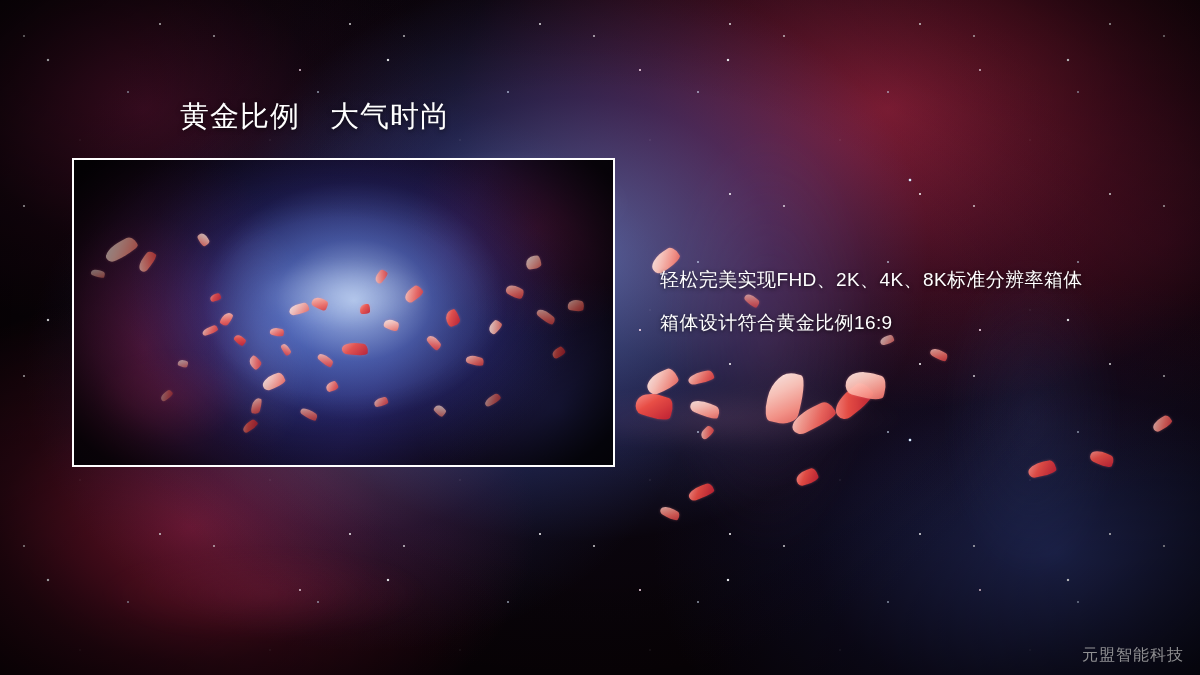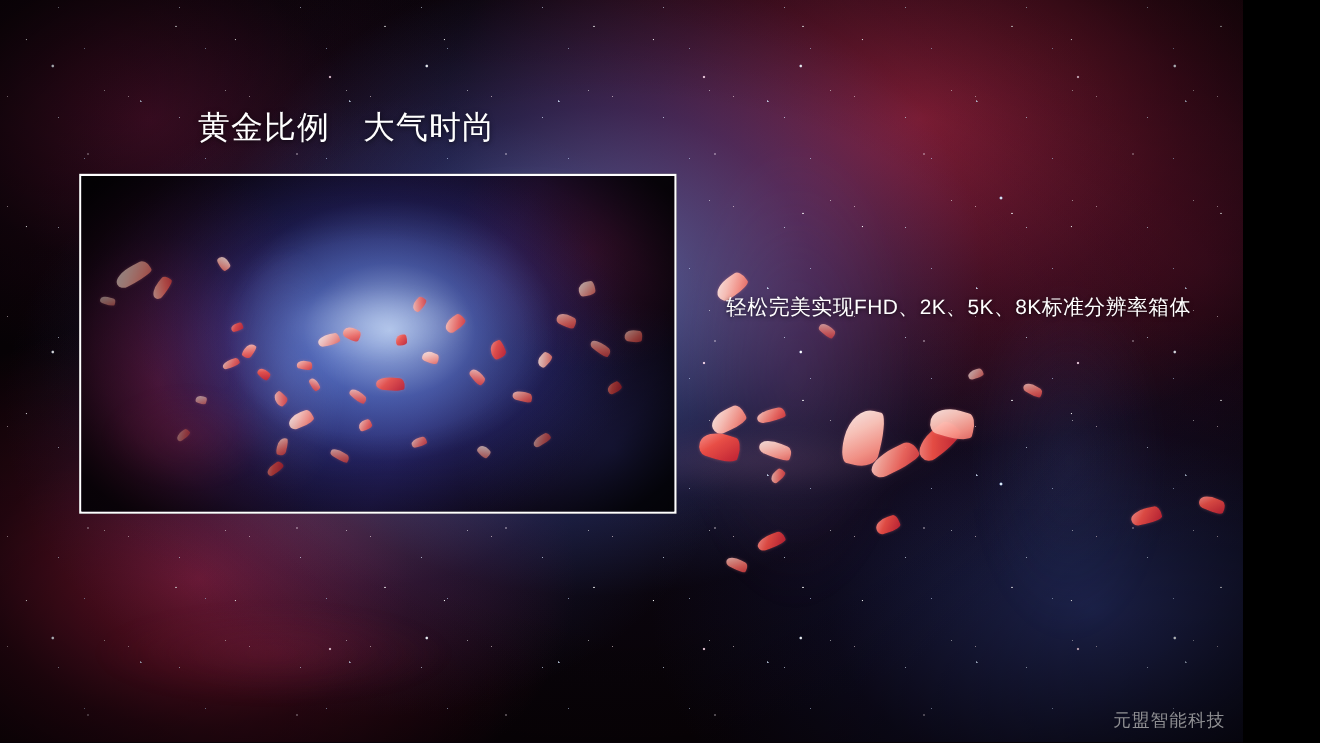--- a/index.html
+++ b/index.html
@@ -2,26 +2,25 @@
 <html><head>
 <meta charset="utf-8">
 <style>
   html, body {
     margin: 0;
     padding: 0;
     background: #000;
   }
   #slide {
     position: relative;
-    width: 1112px;
+    width: 1200px;
     height: 675px;
     overflow: hidden;
     font-family: "Liberation Sans", "DejaVu Sans", sans-serif;
     background: #0a0306;
-    padding-left: 18px;
   }
 
   
   .bg-layer {
     position: absolute;
     inset: 0;
     pointer-events: none;
   }
   #bg-base {
     background:
@@ -244,17 +243,18 @@
         <div class="petal" style="left: 300px; top: 238px; width: 14px; height: 8px; opacity: 0.82; transform: rotate(-14deg);"></div>
         <div class="petal pale" style="left: 360px; top: 246px; width: 12px; height: 9px; opacity: 0.8; transform: rotate(48deg);"></div>
         <div class="petal" style="left: 410px; top: 236px; width: 17px; height: 8px; opacity: 0.8; transform: rotate(-30deg);"></div>
         <div class="petal pale" style="left: 104px; top: 200px; width: 10px; height: 7px; opacity: 0.72; transform: rotate(20deg);"></div>
         <div class="petal" style="left: 86px; top: 232px; width: 13px; height: 7px; opacity: 0.7; transform: rotate(-36deg);"></div>
       </div>
     <div id="panel-vignette"></div>
   </div>
 
   <div id="body-text">
-    <div class="body-line">轻松完美实现FHD、2K、5K、8K标准分辨率箱体</div>
+    <div class="body-line">轻松完美实现FHD、2K、4K、8K标准分辨率箱体</div>
+    <div class="body-line">箱体设计符合黄金比例16:9</div>
   </div>
 
   <div id="watermark">元盟智能科技</div>
 </div>
 
 </body></html>

